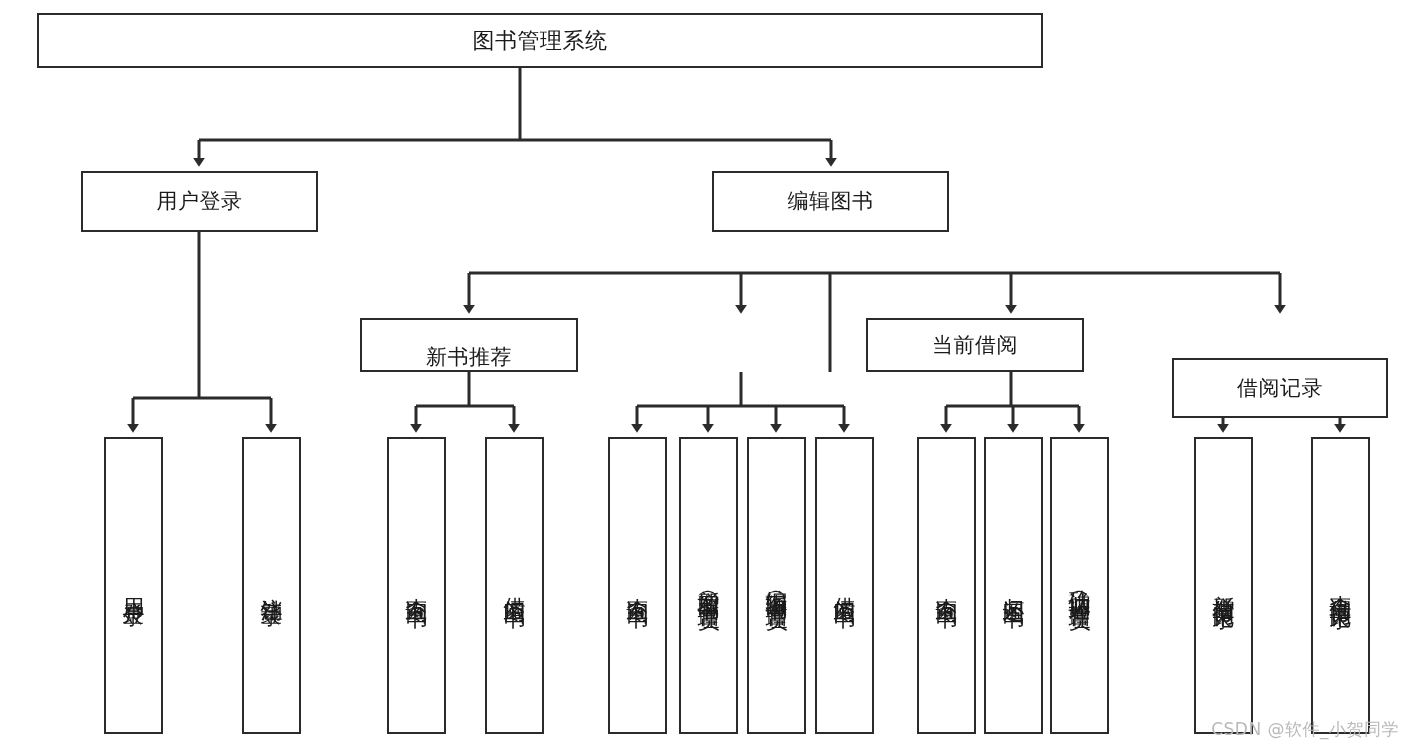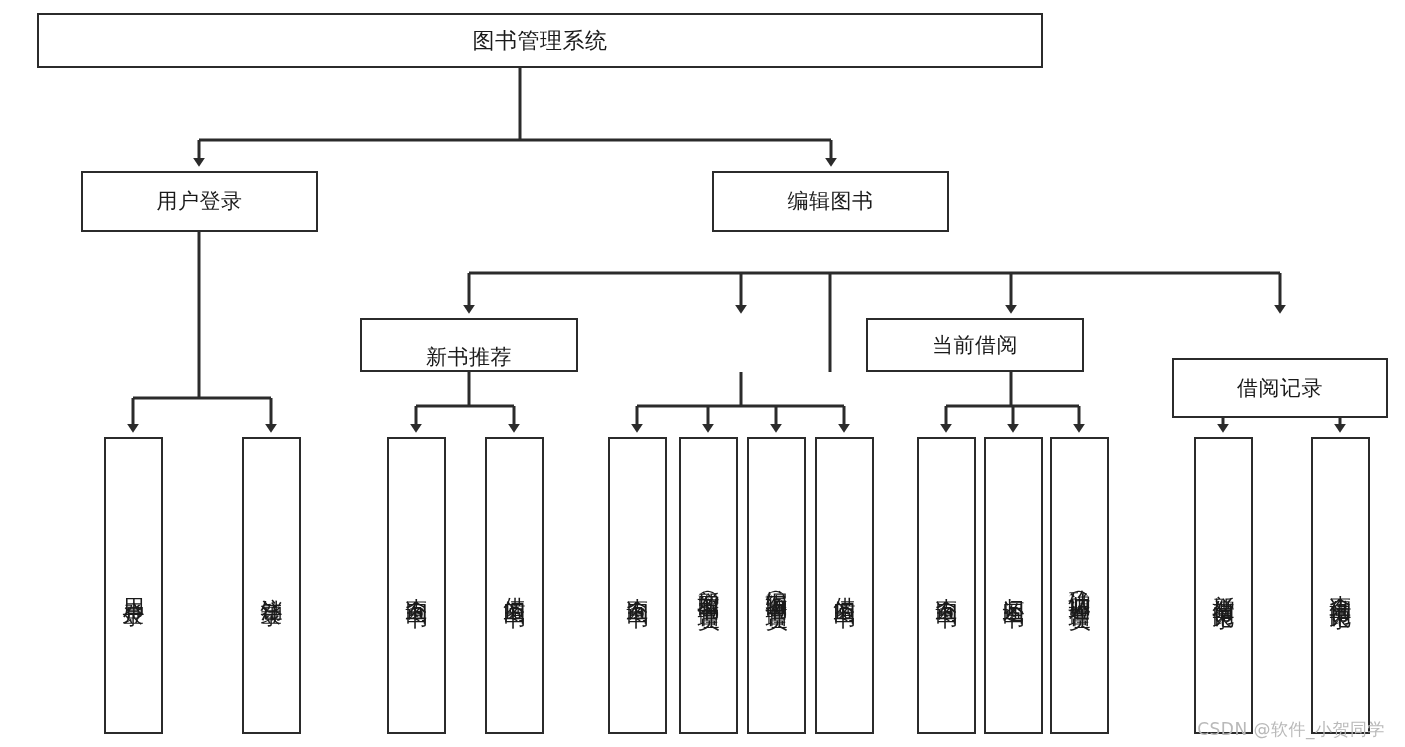--- a/index.html
+++ b/index.html
@@ -61,21 +61,21 @@
   .node.vert .node-label {
     writing-mode: vertical-rl;
     text-orientation: upright;
     font-size: 22px;
     line-height: 1.0;
     letter-spacing: 3px;
     white-space: nowrap;
   }
   #watermark {
     position: absolute;
-    right: 20px;
+    right: 6px;
     bottom: 6px;
     font-size: 17px;
     color: #b9b9b9;
     letter-spacing: 0.5px;
     white-space: nowrap;
     z-index: 5;
     font-family: "DejaVu Sans", "Liberation Sans", sans-serif;
   }
 </style>
 </head>

